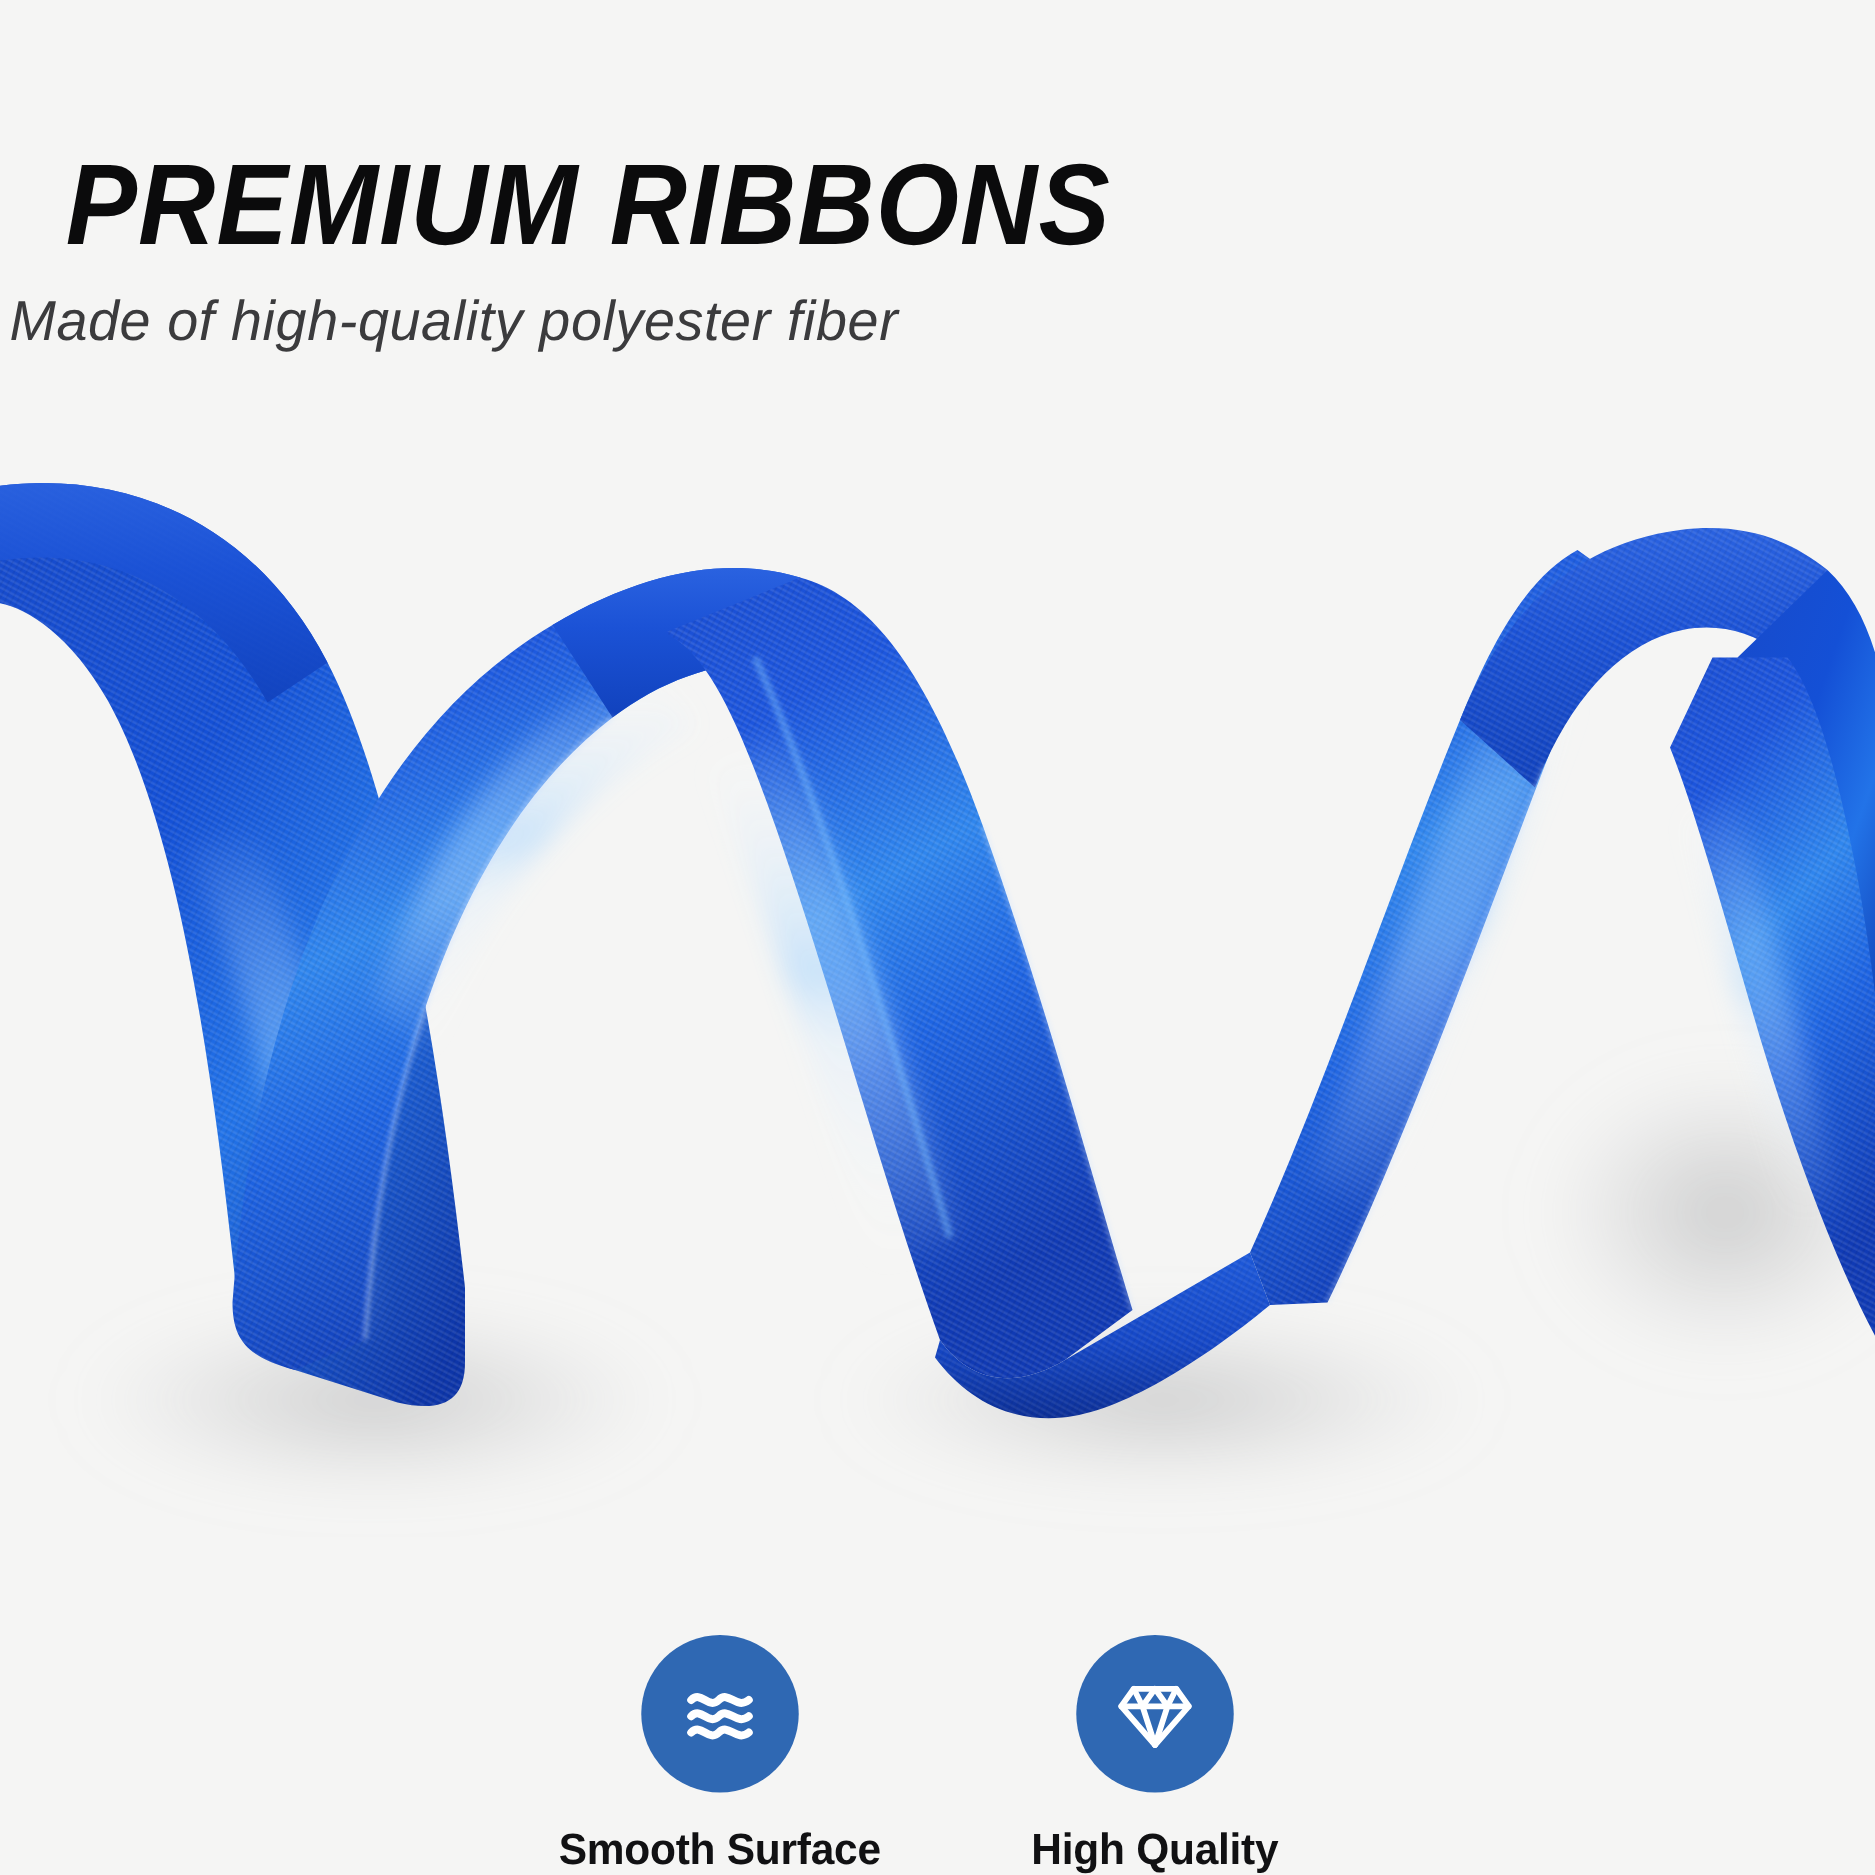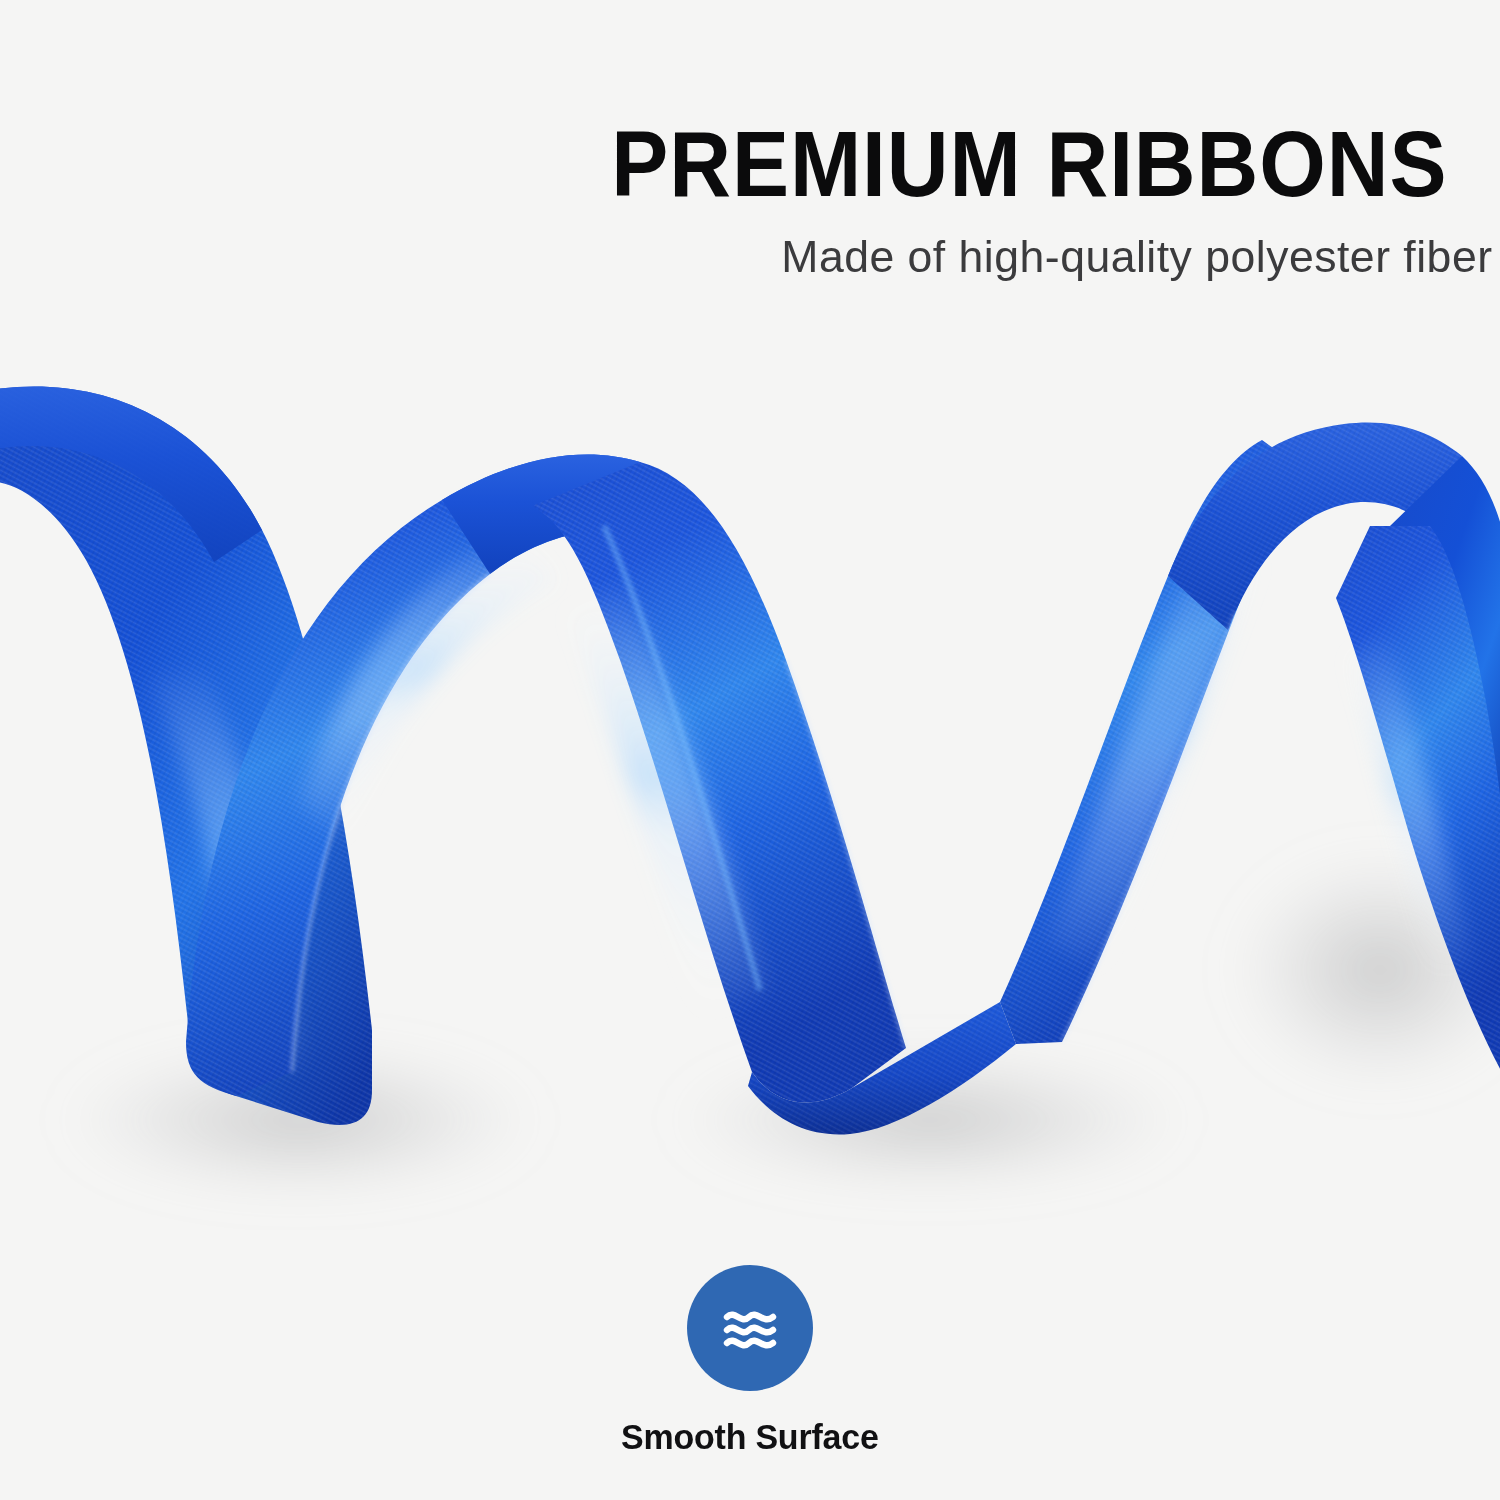--- a/index.html
+++ b/index.html
@@ -6,21 +6,21 @@
   body{
     width:1500px;height:1500px;
     background:#f5f5f4;
     font-family:"Liberation Sans",sans-serif;
     overflow:hidden;
     position:relative;
   }
   #stage{position:absolute;inset:0;width:1500px;height:1500px;}
 
   
-  .header{position:absolute;top:0;left:0;width:1500px;text-align:right;}
+  .header{position:absolute;top:0;left:0;width:1500px;text-align:left;font-style:italic;}
   .title{
     margin:0;padding:0;
     font-family:"Liberation Sans",sans-serif;
     font-weight:700;
     font-size:92px;
     line-height:1;
     letter-spacing:1px;
     color:#0b0b0c;
     transform:scaleX(0.93);
     transform-origin:center top;
@@ -38,21 +38,21 @@
     transform:scaleX(0.99);
   }
 
   
   .ribbon-area{position:absolute;left:0;top:330px;width:1500px;height:900px;}
   .ribbon-area svg{display:block;width:1500px;height:900px;}
 
   
   .features{
     position:absolute;left:0;top:1265px;width:1500px;height:235px;
-    display:flex;justify-content:center;align-items:flex-start;
+    display:flex;justify-content:center;align-items:flex-end;
   }
   .feature{
     width:348px;
     display:flex;flex-direction:column;align-items:center;
   }
   .feature .badge{
     width:126px;height:126px;border-radius:50%;
     background:#2f68b3;
     display:flex;align-items:center;justify-content:center;
   }
@@ -267,16 +267,30 @@
             <path d="M14 39 C22 31, 28 47, 36 39 C44 31, 50 47, 60 39"></path>
             <path d="M14 52 C22 44, 28 60, 36 52 C44 44, 50 60, 60 52"></path>
           </g>
         </svg>
       </div>
       <div class="flabel">Smooth Surface</div>
     </div>
 
 
 
+    <div class="feature">
+      <div class="badge">
+        <svg width="74" height="74" viewBox="0 0 74 74">
+          <g fill="none" stroke="#ffffff" stroke-width="4.6" stroke-linejoin="round" stroke-linecap="round">
+            <path d="M20 17 H54 L64 31 L37 62 L10 31 Z"></path>
+            <path d="M10 31 H64"></path>
+            <path d="M20 17 L27 31 L37 62"></path>
+            <path d="M54 17 L47 31 L37 62"></path>
+            <path d="M27 31 L37 17 L47 31"></path>
+          </g>
+        </svg>
+      </div>
+      <div class="flabel">High Quality</div>
+    </div>
 
   </div>
 
 </div>
 
 </body></html>

